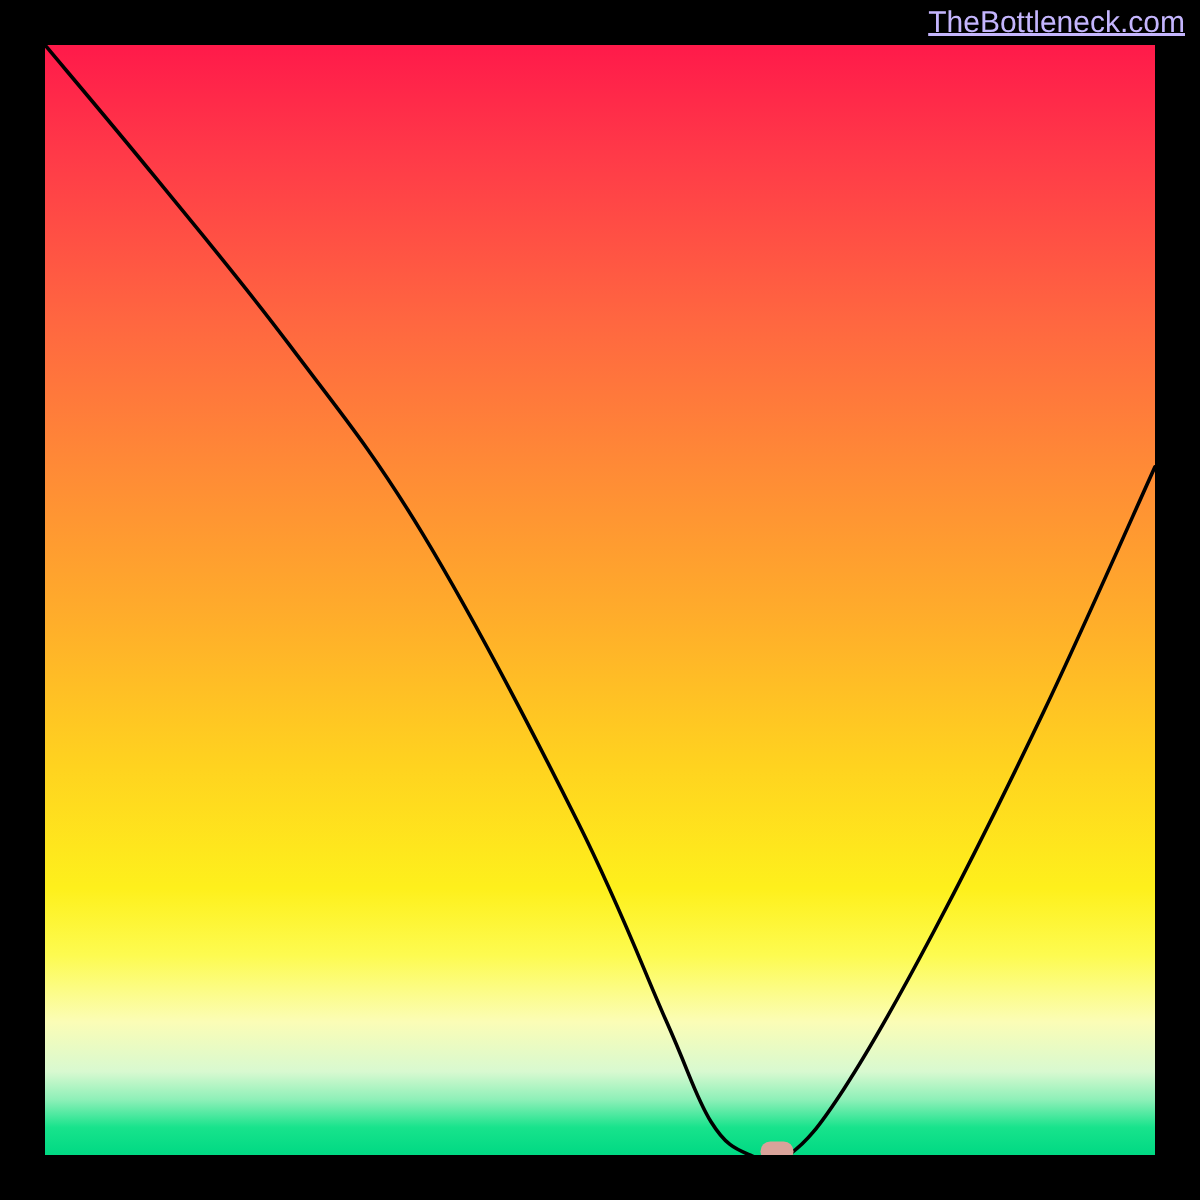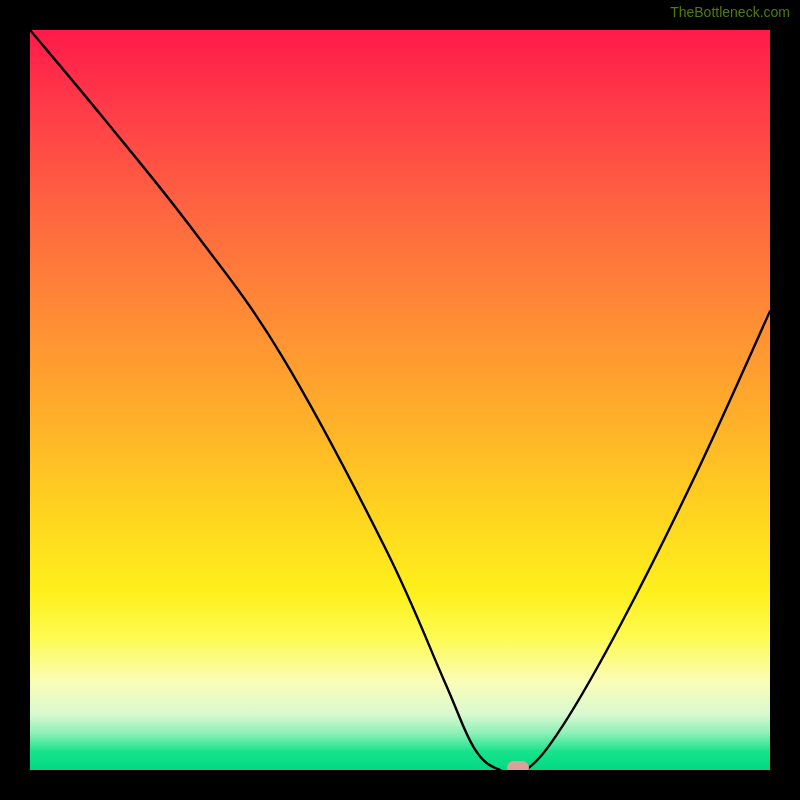--- a/index.html
+++ b/index.html
@@ -8,24 +8,25 @@
     width: 800px;
     height: 800px;
     background: #000;
     position: relative;
     font-family: Arial, sans-serif;
   }
   .watermark {
     position: absolute;
     top: 4px;
     right: 10px;
-    color: #4d7c0f;
-    font-size: 14px;
+    color: #c4b5fd;
+    font-size: 20px;
     font-weight: 500;
     z-index: 10;
+    text-decoration: underline;
   }
   .plot-area {
     position: absolute;
     left: 30px;
     top: 30px;
     width: 740px;
     height: 740px;
     overflow: hidden;
   }
   .gradient-bg {

